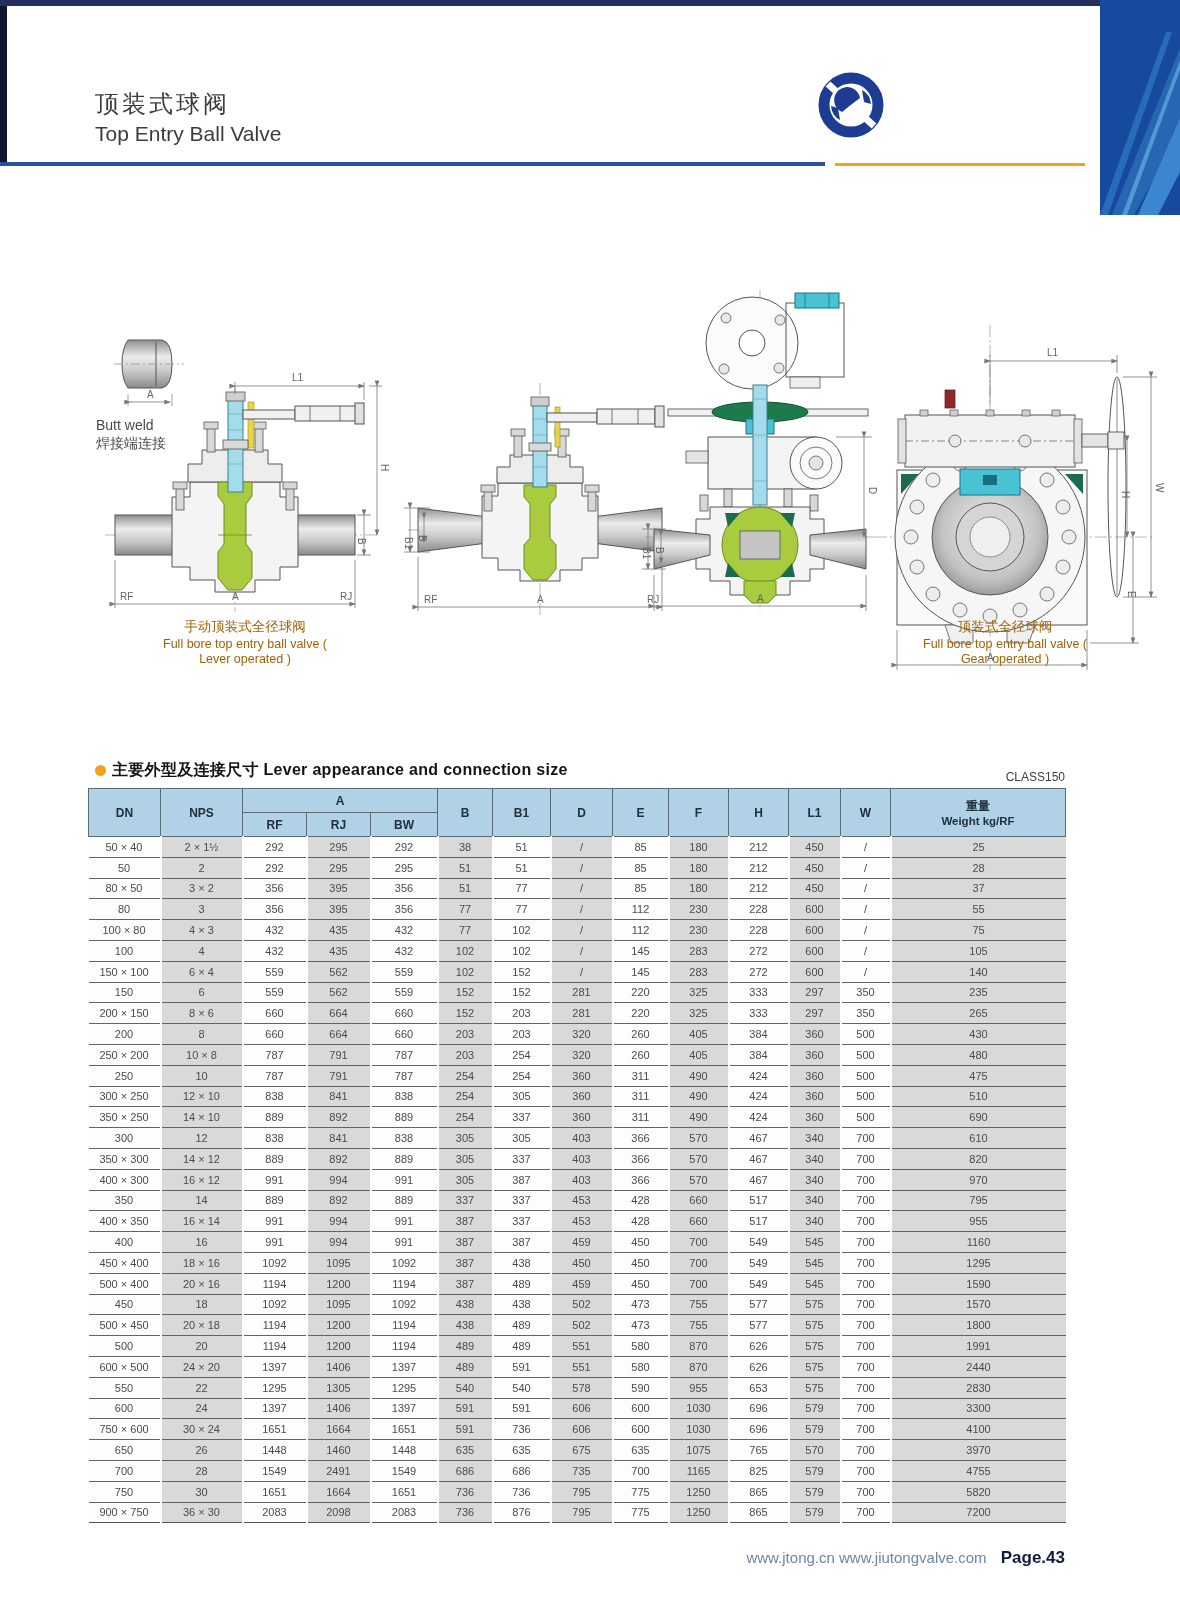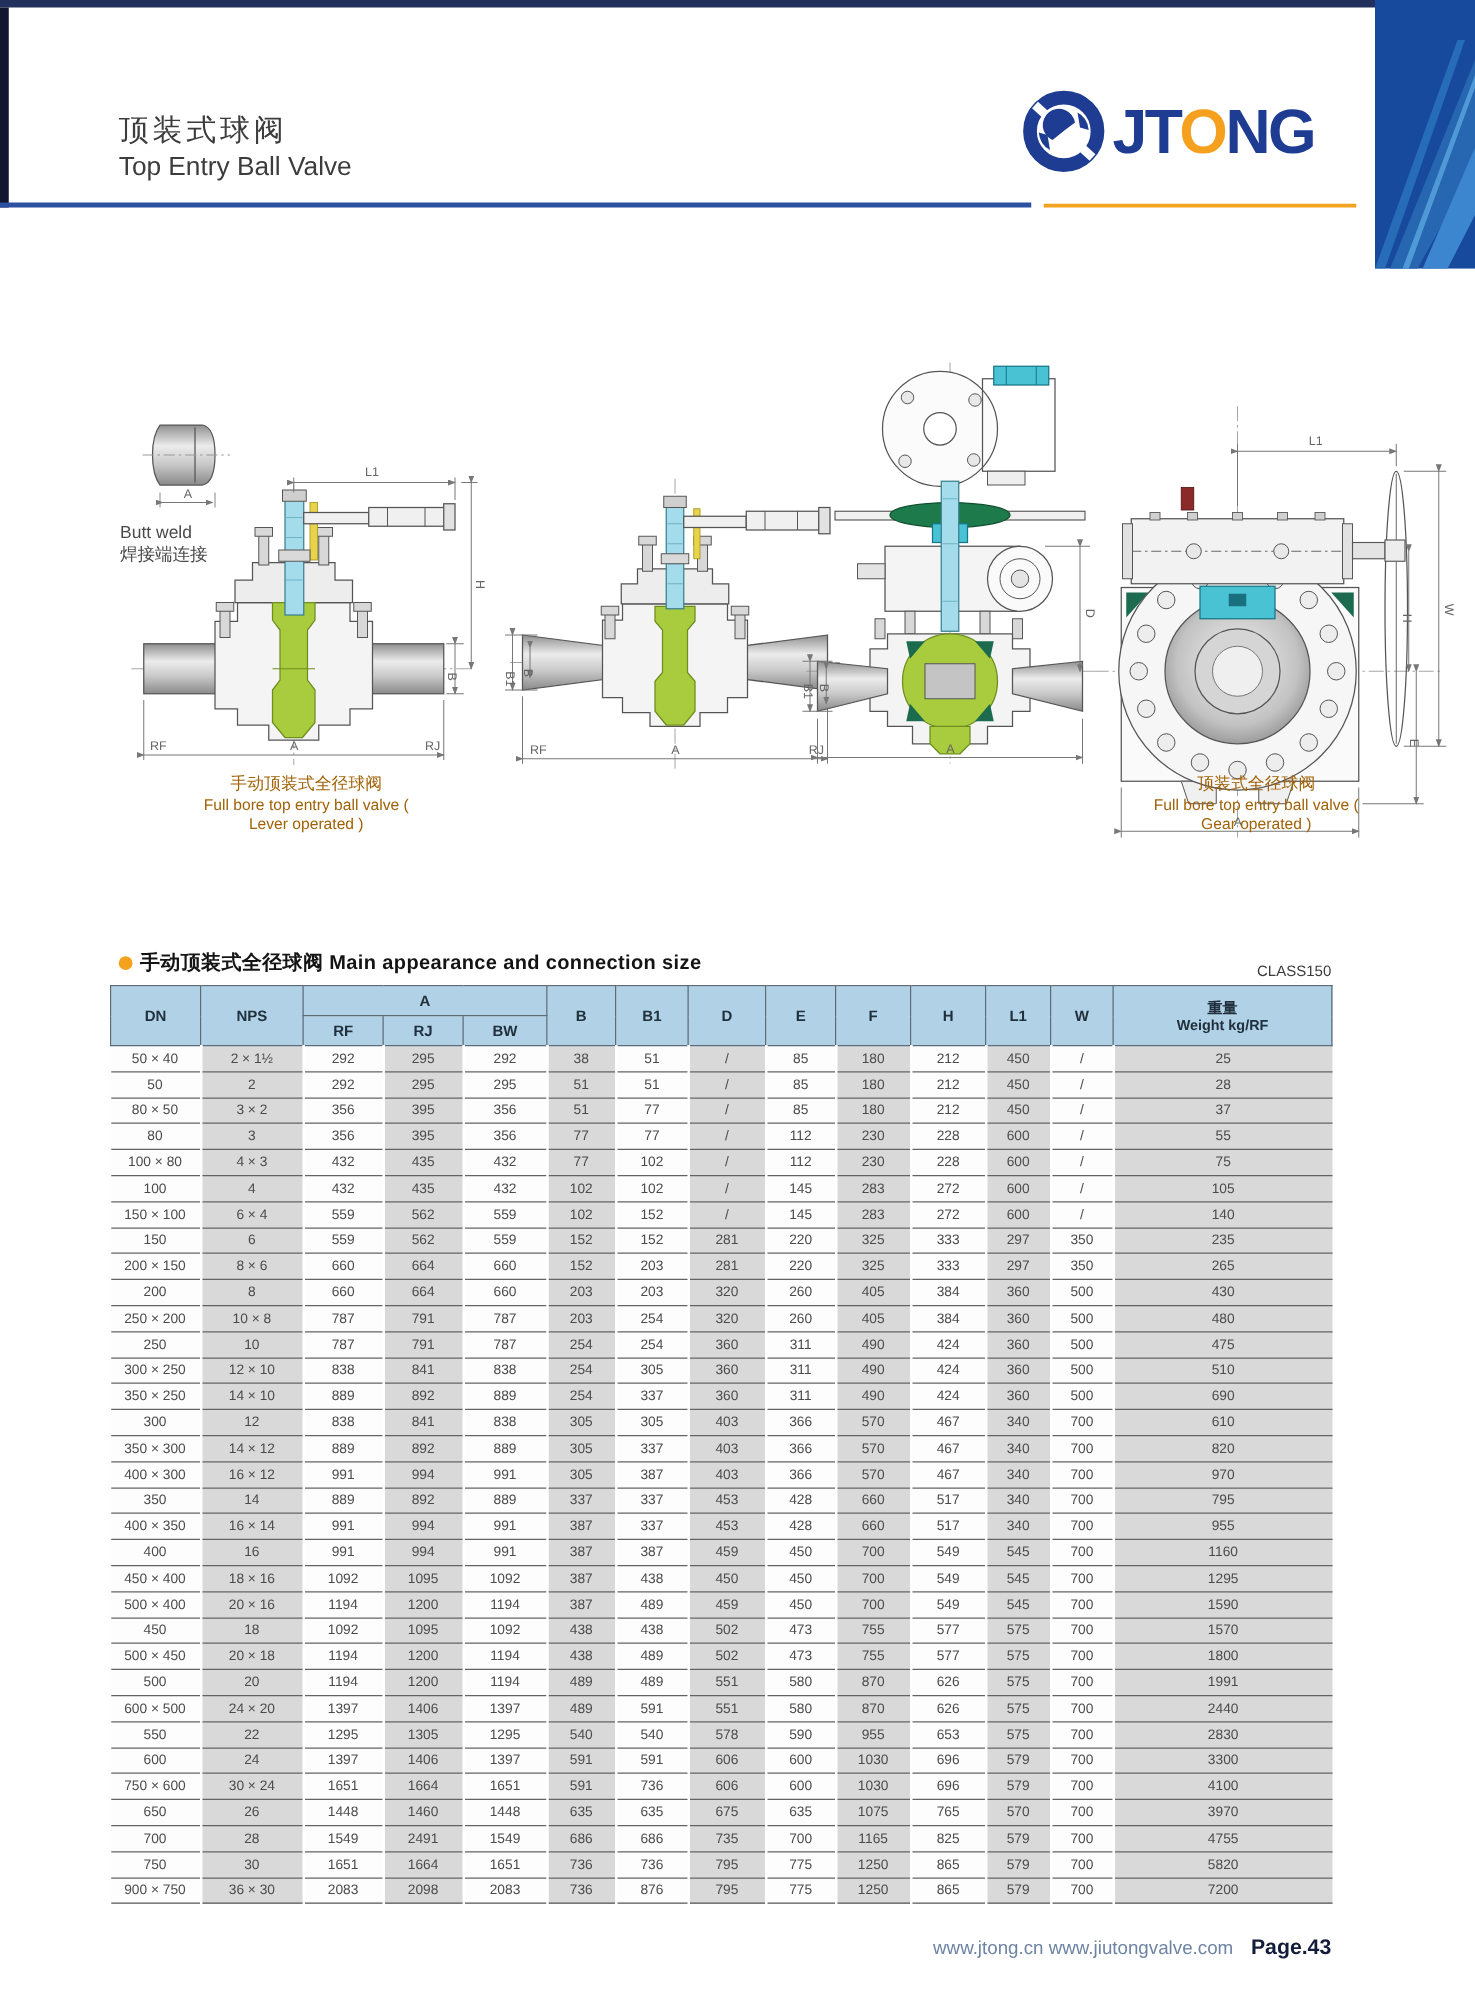--- a/index.html
+++ b/index.html
@@ -68,21 +68,20 @@
   <div class="rule-orange"></div>
 
   <div class="logo">
     <svg width="66" height="66" viewBox="0 0 66 66">
       <circle cx="33" cy="33" r="27" fill="none" stroke="#1d3c92" stroke-width="11"></circle>
       <line x1="10" y1="12" x2="56" y2="54" stroke="#ffffff" stroke-width="7"></line>
       <path d="M24,40 a13,13 0 1 1 18,-14 l-8,6 z" fill="#1d3c92"></path>
       <path d="M44,18 q8,4 9,14 l-7,-2 z" fill="#1d3c92"></path>
       <path d="M22,48 q-8,-4 -9,-14 l7,2 z" fill="#1d3c92"></path>
     </svg>
-    <span class="brand"><span>JT</span><span class="o">O</span><span>NG</span></span>
   </div>
 
   <div class="stripe-box">
     <svg width="80" height="215" viewBox="0 0 80 215">
       <rect width="80" height="215" fill="#174a9c"></rect>
       <polygon points="12,215 80,48 80,132 34,215" fill="#2766b0"></polygon>
       <polygon points="38,215 80,118 80,172 58,215" fill="#3b86cf"></polygon>
       <polygon points="0,215 66,32 72,32 8,215" fill="#2f7ac2" opacity="0.7"></polygon>
       <polygon points="22,215 80,60 80,70 27,215" fill="#5aa7e0" opacity="0.8"></polygon>
     </svg>
@@ -415,21 +414,21 @@
   <div class="caption" style="left:150px;top:618px;">
     <div class="zh">手动顶装式全径球阀</div>
     <div class="en">Full bore top entry ball valve ( Lever operated )</div>
   </div>
   <div class="caption" style="left:910px;top:618px;">
     <div class="zh">顶装式全径球阀</div>
     <div class="en">Full bore top entry ball valve ( Gear operated )</div>
   </div>
 
   <div class="sec-head">
-    <span class="bullet"></span><span class="sec-title">手动顶装式全径球阀 Main appearance and connection size</span>
+    <span class="bullet"></span><span class="sec-title">主要外型及连接尺寸 Lever appearance and connection size</span>
     <span class="class-label">CLASS150</span>
   </div>
 
   <div class="tbl-wrap">
     <table>
       <colgroup>
         <col style="width:72px">
           <col style="width:82px">
           <col style="width:64px">
           <col style="width:64px">

